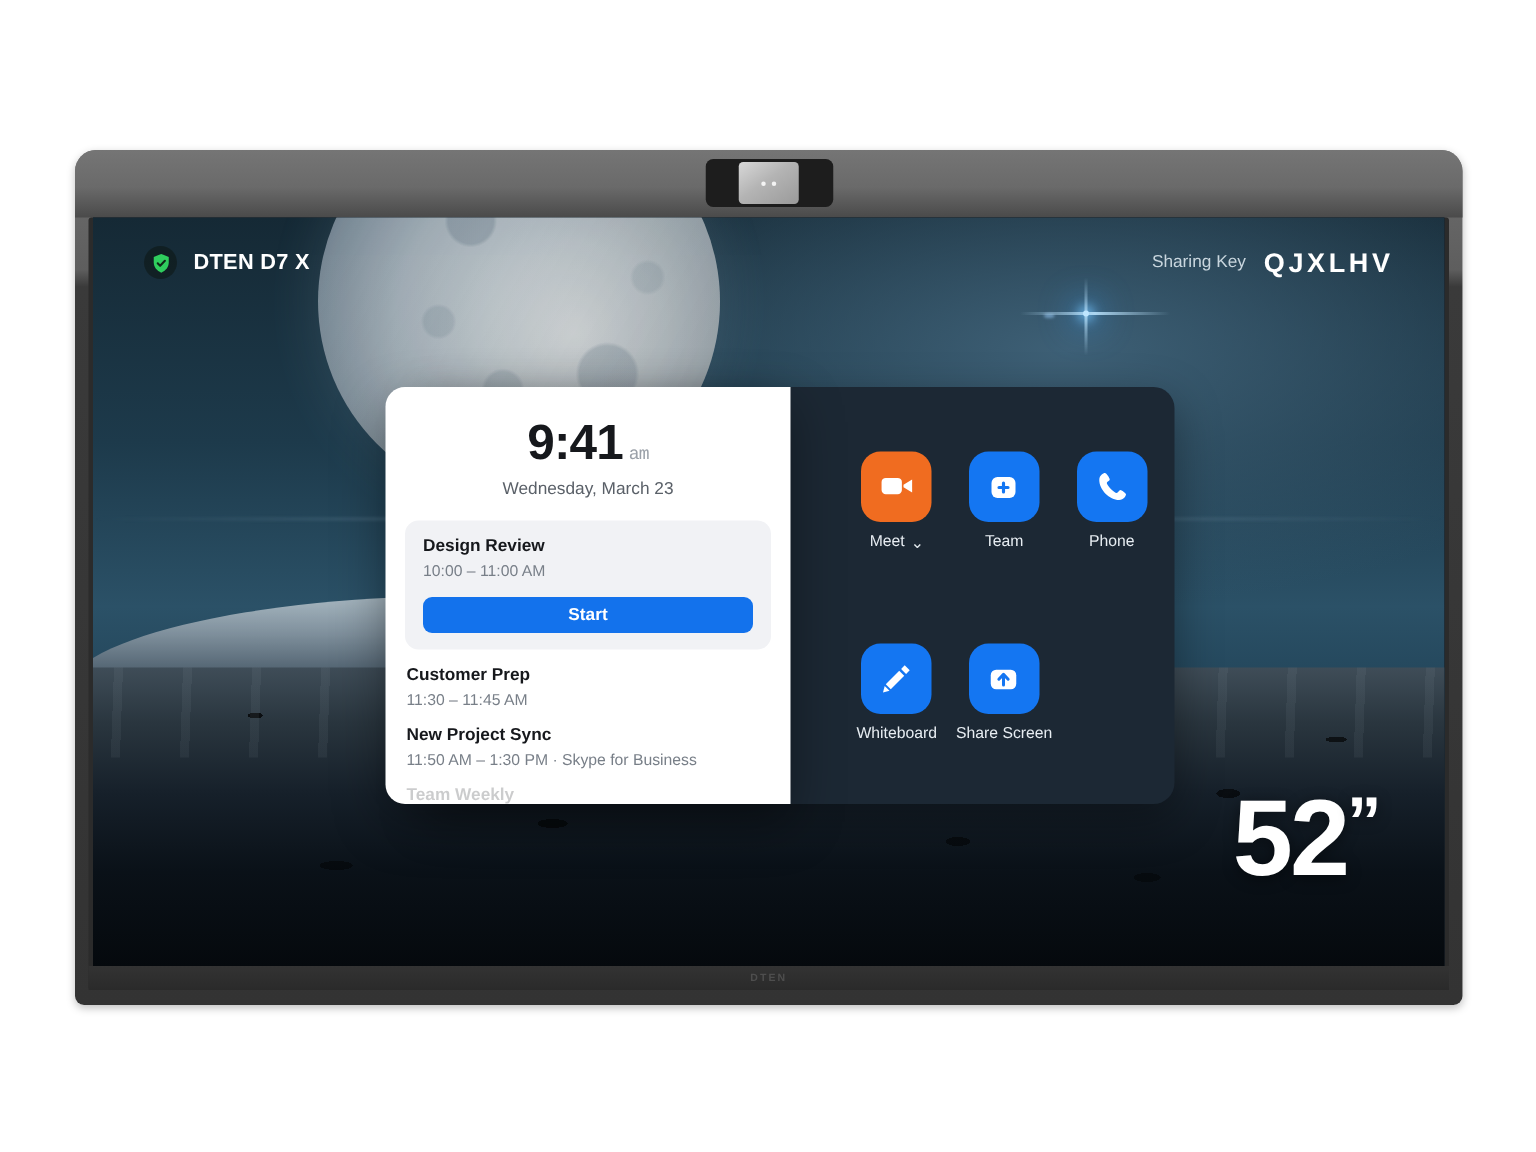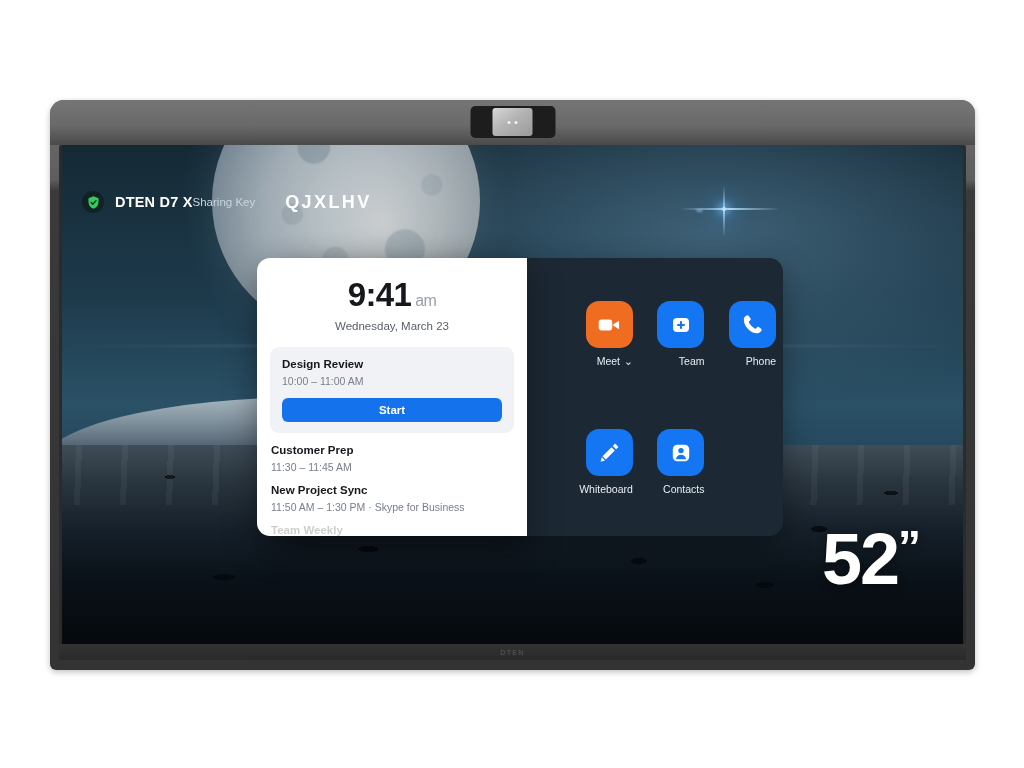--- a/index.html
+++ b/index.html
@@ -137,54 +137,53 @@
   }
   .snow-streaks{
     position:absolute; left:0; top:300px; width:100%; height:60px;
     background:repeating-linear-gradient(92deg, rgba(190,205,215,0) 0 14px, rgba(190,205,215,.10) 14px 20px, rgba(190,205,215,0) 20px 46px);
     opacity:.6;
   }
 
   
   .status-row{
     position:absolute; left:0; right:0; top:16px; height:28px;
-    display:flex; align-items:center; 
-    padding:0 20px;
-    margin-top:27px;
+    display:flex; align-items:center; justify-content:space-between;
+    padding:0 34px;
   }
   .status-left{ display:flex; align-items:center; gap:11px; }
   .shield-badge{
     width:22px; height:22px; border-radius:50%;
     background:rgba(12,22,18,.55);
     display:flex; align-items:center; justify-content:center;
   }
   .device-name{
     color:#ffffff; font-size:14.5px; font-weight:bold; letter-spacing:.2px;
   }
-  .status-right{ display:flex; align-items:center; gap:30px; }
+  .status-right{ display:flex; align-items:center; gap:12px; }
   .sharing-label{ color:#c9d6de; font-size:11.5px; }
   .sharing-code{
     color:#ffffff; font-size:18px; font-weight:bold; letter-spacing:2.4px;
   }
 
   
   .action-panel{
     position:absolute; left:222px; top:113px;
     width:499px; height:278px;
     background:#1c2834;
     border-radius:0 14px 14px 0;
     box-shadow:0 10px 30px rgba(0,0,0,.35);
   }
   .action-grid{
     position:absolute; left:272px; top:0; width:227px; height:100%;
     display:grid; grid-template-columns:repeat(3,1fr); grid-template-rows:repeat(2,1fr);
     align-items:center; justify-items:center;
     padding:12px 6px 10px 6px;
   }
-  .action-item{ display:flex; flex-direction:column; align-items:flex-end; gap:7px; width:70px; }
+  .action-item{ display:flex; flex-direction:column; align-items:center; gap:7px; width:70px; }
   .tile{
     width:47px; height:47px; border-radius:13px;
     display:flex; align-items:center; justify-content:center;
   }
   .tile.orange{ background:#f06c20; }
   .tile.blue{ background:#1476f2; }
   .action-label{
     color:#e7edf2; font-size:10.5px; display:flex; align-items:center; gap:4px;
     white-space:nowrap;
   }
@@ -197,21 +196,21 @@
     background:#ffffff;
     border-radius:13px 0 0 13px;
     box-shadow:0 12px 34px rgba(0,0,0,.38);
     overflow:hidden;
   }
   .clock-wrap{ padding:20px 0 0 0; text-align:center; }
   .clock-time{
     font-size:33px; font-weight:bold; color:#16181c; letter-spacing:-.6px;
     line-height:1;
   }
-  .clock-suffix{ font-size:16px; font-weight:normal; color:#9aa0a8; margin-left:4px; }
+  .clock-suffix{ font-size:12px; font-weight:normal; color:#9aa0a8; margin-left:4px;font-family:Liberation Mono, monospace; }
   .clock-date{ margin-top:9px; font-size:11.5px; color:#5a6068; }
 
   .meet-list{ margin-top:15px; padding:0 13px; }
   .meet-current{
     background:#f1f2f5; border-radius:9px; padding:11px 12px 11px 12px;
   }
   .meet-title{ font-size:11.5px; font-weight:bold; color:#16181c; }
   .meet-time{ margin-top:5px; font-size:10.5px; color:#787f88; }
   .start-btn{
     margin-top:11px; width:100%; height:24px; border:none; border-radius:6px;
@@ -320,33 +319,32 @@
                   <path d="M17.4 3.4 l3.2 3.2 l-2.3 2.3 l-3.2 -3.2 Z" fill="#ffffff"></path>
                   <path d="M13.9 6.9 l3.2 3.2 l-8.6 8.6 l-3.2 -3.2 Z" fill="#ffffff"></path>
                   <path d="M4.6 16.6 l3.1 3.1 l-4.2 1.1 Z" fill="#ffffff"></path>
                 </svg>
               </span>
               <span class="action-label">
                 <span>Whiteboard</span>
               </span>
             </div>
 
-
             <div class="action-item">
               <span class="tile blue">
                 <svg width="24" height="24" viewBox="0 0 24 24" aria-hidden="true">
-                  <rect x="3.8" y="3.8" width="16.4" height="16.4" rx="4.4" fill="#ffffff"></rect>
-                  <circle cx="12" cy="9.6" r="2.7" fill="#1476f2"></circle>
-                  <path d="M6.9 18.2 c.6 -3 2.6 -4.4 5.1 -4.4 c2.5 0 4.5 1.4 5.1 4.4 Z" fill="#1476f2"></path>
-                </svg>
-              </span>
-              <span class="action-label">
-                <span>Contacts</span>
-              </span>
-            </div>
+                  <rect x="3.5" y="5.5" width="17" height="13" rx="3.6" fill="#ffffff"></rect>
+                  <path d="M12 15.6 V9.1 M8.9 11.8 L12 8.6 l3.1 3.2" stroke="#1476f2" stroke-width="2" fill="none" stroke-linecap="round" stroke-linejoin="round"></path>
+                </svg>
+              </span>
+              <span class="action-label">
+                <span>Share Screen</span>
+              </span>
+            </div>
+
 
           </div>
         </div>
 
         <div class="cal-card">
           <div class="clock-wrap">
             <div class="clock-time">
               <span>9:41</span><span class="clock-suffix">am</span>
             </div>
             <div class="clock-date">Wednesday, March 23</div>

